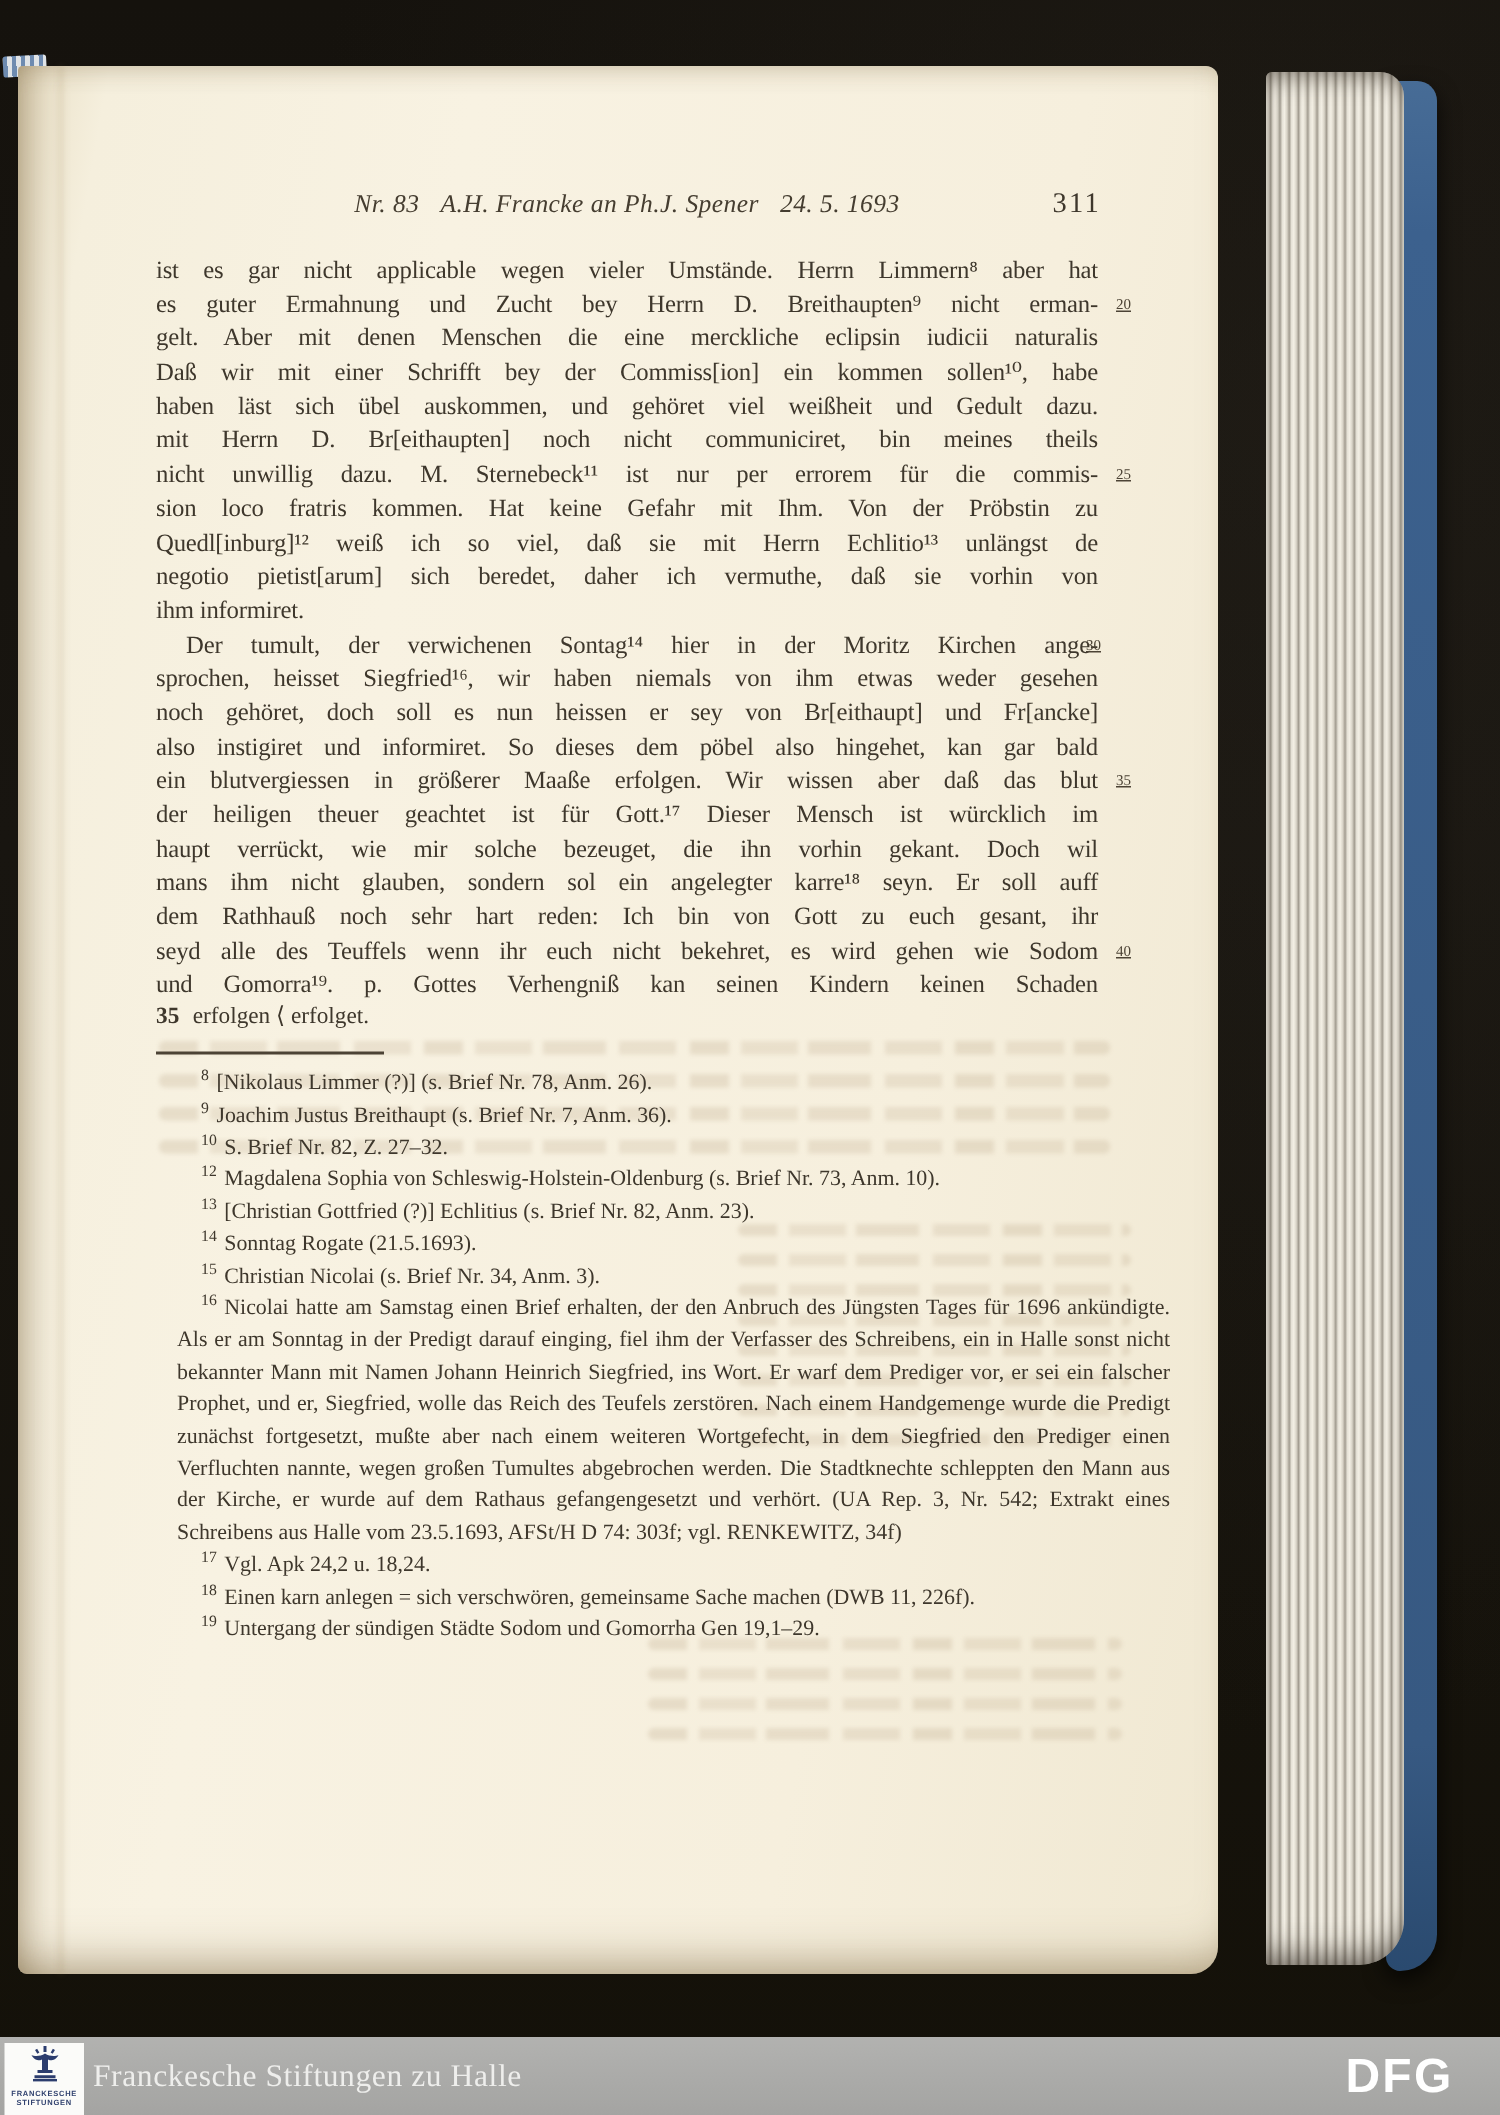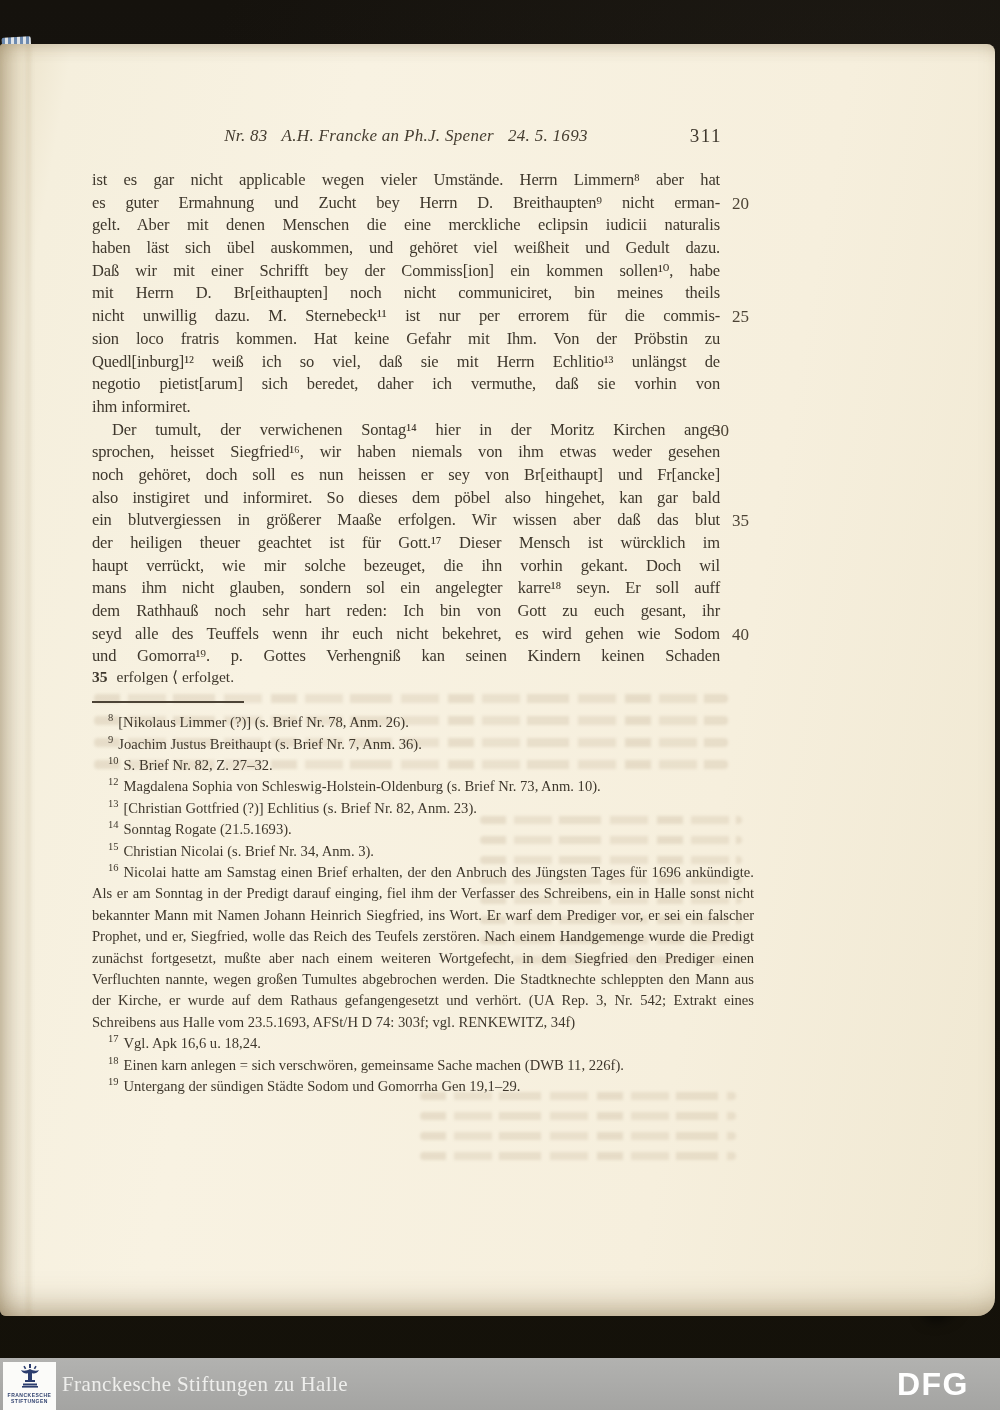--- a/index.html
+++ b/index.html
@@ -25,21 +25,21 @@
     border-radius:4px 16px 30px 2px;
     box-shadow: inset 0 12px 16px -9px rgba(55,46,36,.6),
                 inset 0 -18px 22px -12px rgba(35,28,20,.65);
   }
   .headband {
     position:absolute; left:2px; top:37px; width:29px; height:14px;
     background:repeating-linear-gradient(90deg,#6e8bb0 0 3px,#e0e4e7 3px 6px);
     transform:rotate(-3deg); border-radius:2px;
   }
   .page {
-    position:absolute; left:0; top:44px; width:995px; height:1272px;
+    position:absolute; left:12px; top:44px; width:800px; height:1272px;
     background:linear-gradient(100deg,#e9dfc6 0%, #f5efdd 6%, #f8f2e2 30%, #f6efdd 70%, #f0e8d2 100%);
     border-radius:3px 8px 18px 6px;
     box-shadow: inset 18px 0 28px -16px rgba(110,85,45,.55),
                 inset 0 -28px 32px -22px rgba(120,95,55,.5),
                 inset 0 14px 18px -14px rgba(120,95,55,.3);
   }
   .page::before{ 
     content:""; position:absolute; left:27px; top:0; width:3px; height:100%;
     background:rgba(150,120,75,.18); filter:blur(2px);
   }
@@ -53,29 +53,30 @@
 
   .bodytext { margin-top:19px; }
   .bline {
     position:relative; height:22.7px; line-height:22.7px;
     font-size:16.5px; letter-spacing:-0.15px;
     text-align:justify; text-align-last:justify; overflow:visible; white-space:normal;
   }
   .bline.last { text-align-last:left; }
   .bline.indent { padding-left:20px; }
   .lineno {
-    position:absolute; left:640px; top:1px; font-size:17px; color:#4c4335;
+    position:absolute; left:640px; top:1px; font-size:10px; color:#4c4335;
     letter-spacing:0;
+    text-decoration:underline;
   }
   .bline.indent .lineno { left:620px; }
 
   .apparatus { font-size:15.5px; height:22px; }
   .app-no { font-weight:bold; margin-right:9px; }
   .fn-rule { margin:11px 0 0 0; width:152px; border:0; border-top:2px solid #4c4335; }
-  .footnotes { margin-top:9px; width:662px; font-size:14.6px; line-height:21.4px; text-align:justify; }
+  .footnotes { margin-top:9px; width:662px; font-size:14.6px; line-height:21.4px; text-align:justify;margin-left:14px; }
   .fn { margin:0; text-indent:16px; }
   .fn sup { font-size:10.5px; line-height:0; margin-right:5px; letter-spacing:0; }
 
   
   .bleed { position:absolute; filter:blur(1.4px); opacity:.5; pointer-events:none; }
   .bl-line {
     height:9px; margin-bottom:13px; border-radius:4px;
     background:repeating-linear-gradient(90deg,
       rgba(150,121,84,.33) 0 26px, rgba(150,121,84,0) 26px 34px,
       rgba(150,121,84,.26) 34px 72px, rgba(150,121,84,0) 72px 79px,
@@ -148,22 +149,22 @@
         <div class="citation">
           <span>Nr. 83</span><span class="sep"></span><span>A.H. Francke an Ph.J. Spener</span><span class="sep"></span><span>24. 5. 1693</span>
         </div>
         <span class="pagenum">311</span>
       </div>
 
       <div class="bodytext">
         <div class="bline"><span>ist es gar nicht applicable wegen vieler Umstände. Herrn Limmern⁸ aber hat</span><span class="lineno"></span></div>
         <div class="bline"><span>es guter Ermahnung und Zucht bey Herrn D. Breithaupten⁹ nicht erman-</span><span class="lineno">20</span></div>
         <div class="bline"><span>gelt. Aber mit denen Menschen die eine merckliche eclipsin iudicii naturalis</span><span class="lineno"></span></div>
+        <div class="bline"><span>Daß wir mit einer Schrifft bey der Commiss[ion] ein kommen sollen¹⁰, habe</span><span class="lineno"></span></div>
         <div class="bline"><span>haben läst sich übel auskommen, und gehöret viel weißheit und Gedult dazu.</span><span class="lineno"></span></div>
-        <div class="bline"><span>Daß wir mit einer Schrifft bey der Commiss[ion] ein kommen sollen¹⁰, habe</span><span class="lineno"></span></div>
         <div class="bline"><span>mit Herrn D. Br[eithaupten] noch nicht communiciret, bin meines theils</span><span class="lineno"></span></div>
         <div class="bline"><span>nicht unwillig dazu. M. Sternebeck¹¹ ist nur per errorem für die commis-</span><span class="lineno">25</span></div>
         <div class="bline"><span>sion loco fratris kommen. Hat keine Gefahr mit Ihm. Von der Pröbstin zu</span><span class="lineno"></span></div>
         <div class="bline"><span>Quedl[inburg]¹² weiß ich so viel, daß sie mit Herrn Echlitio¹³ unlängst de</span><span class="lineno"></span></div>
         <div class="bline"><span>negotio pietist[arum] sich beredet, daher ich vermuthe, daß sie vorhin von</span><span class="lineno"></span></div>
         <div class="bline last"><span>ihm informiret.</span><span class="lineno"></span></div>
         <div class="bline indent"><span>Der tumult, der verwichenen Sontag¹⁴ hier in der Moritz Kirchen ange-</span><span class="lineno">30</span></div>
         <div class="bline"><span>sprochen, heisset Siegfried¹⁶, wir haben niemals von ihm etwas weder gesehen</span><span class="lineno"></span></div>
         <div class="bline"><span>noch gehöret, doch soll es nun heissen er sey von Br[eithaupt] und Fr[ancke]</span><span class="lineno"></span></div>
         <div class="bline"><span>also instigiret und informiret. So dieses dem pöbel also hingehet, kan gar bald</span><span class="lineno"></span></div>
@@ -184,21 +185,21 @@
 
       <div class="footnotes">
         <p class="fn"><sup>8</sup><span>[Nikolaus Limmer (?)] (s. Brief Nr. 78, Anm. 26).</span></p>
         <p class="fn"><sup>9</sup><span>Joachim Justus Breithaupt (s. Brief Nr. 7, Anm. 36).</span></p>
         <p class="fn"><sup>10</sup><span>S. Brief Nr. 82, Z. 27–32.</span></p>
         <p class="fn"><sup>12</sup><span>Magdalena Sophia von Schleswig-Holstein-Oldenburg (s. Brief Nr. 73, Anm. 10).</span></p>
         <p class="fn"><sup>13</sup><span>[Christian Gottfried (?)] Echlitius (s. Brief Nr. 82, Anm. 23).</span></p>
         <p class="fn"><sup>14</sup><span>Sonntag Rogate (21.5.1693).</span></p>
         <p class="fn"><sup>15</sup><span>Christian Nicolai (s. Brief Nr. 34, Anm. 3).</span></p>
         <p class="fn"><sup>16</sup><span>Nicolai hatte am Samstag einen Brief erhalten, der den Anbruch des Jüngsten Tages für 1696 ankündigte. Als er am Sonntag in der Predigt darauf einging, fiel ihm der Verfasser des Schreibens, ein in Halle sonst nicht bekannter Mann mit Namen Johann Heinrich Siegfried, ins Wort. Er warf dem Prediger vor, er sei ein falscher Prophet, und er, Siegfried, wolle das Reich des Teufels zerstören. Nach einem Handgemenge wurde die Predigt zunächst fortgesetzt, mußte aber nach einem weiteren Wortgefecht, in dem Siegfried den Prediger einen Verfluchten nannte, wegen großen Tumultes abgebrochen werden. Die Stadtknechte schleppten den Mann aus der Kirche, er wurde auf dem Rathaus gefangengesetzt und verhört. (UA Rep. 3, Nr. 542; Extrakt eines Schreibens aus Halle vom 23.5.1693, AFSt/H D 74: 303f; vgl. RENKEWITZ, 34f)</span></p>
-        <p class="fn"><sup>17</sup><span>Vgl. Apk 16,6 u. 18,24.</span></p>
+        <p class="fn"><sup>17</sup><span>Vgl. Apk 24,2 u. 18,24.</span></p>
         <p class="fn"><sup>18</sup><span>Einen karn anlegen = sich verschwören, gemeinsame Sache machen (DWB 11, 226f).</span></p>
         <p class="fn"><sup>19</sup><span>Untergang der sündigen Städte Sodom und Gomorrha Gen 19,1–29.</span></p>
       </div>
 
     </div>
   </div>
 
   <div class="footer">
     <div class="logo-box">
       <span>

